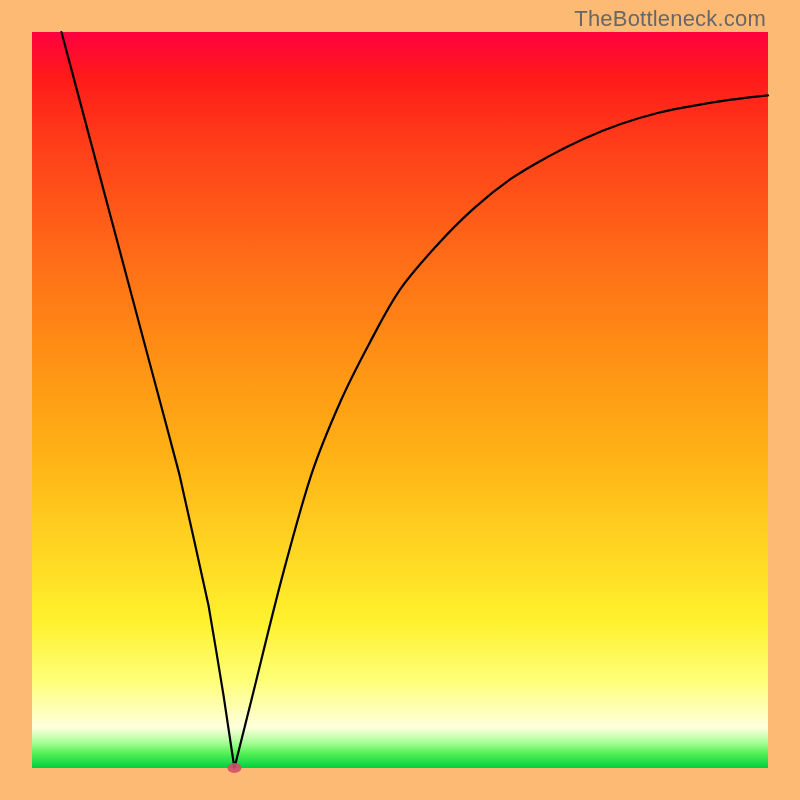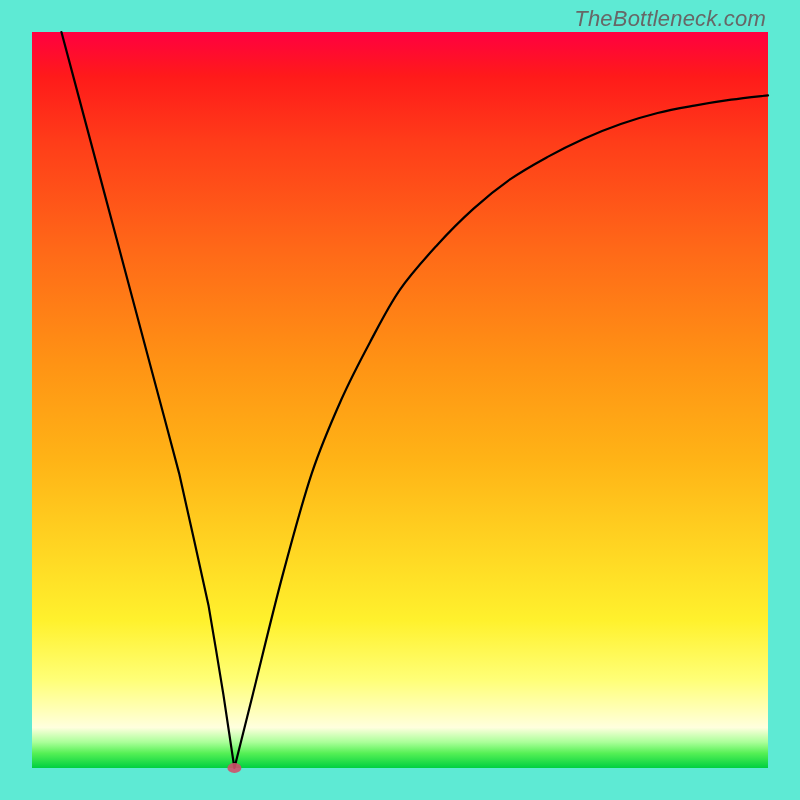--- a/index.html
+++ b/index.html
@@ -8,22 +8,21 @@
     width: 800px;
     height: 800px;
     overflow: hidden;
     background: #000;
     font-family: Arial, Helvetica, sans-serif;
   }
   .chart-wrap {
     position: relative;
     width: 800px;
     height: 800px;
-    background: #5eead4;
-    font-style: italic;
+    background: #fdba74;
   }
   .plot-area {
     position: absolute;
     left: 32px;
     top: 32px;
     width: 736px;
     height: 736px;
     background: linear-gradient(
       to bottom,
       #ff0040 0%,

